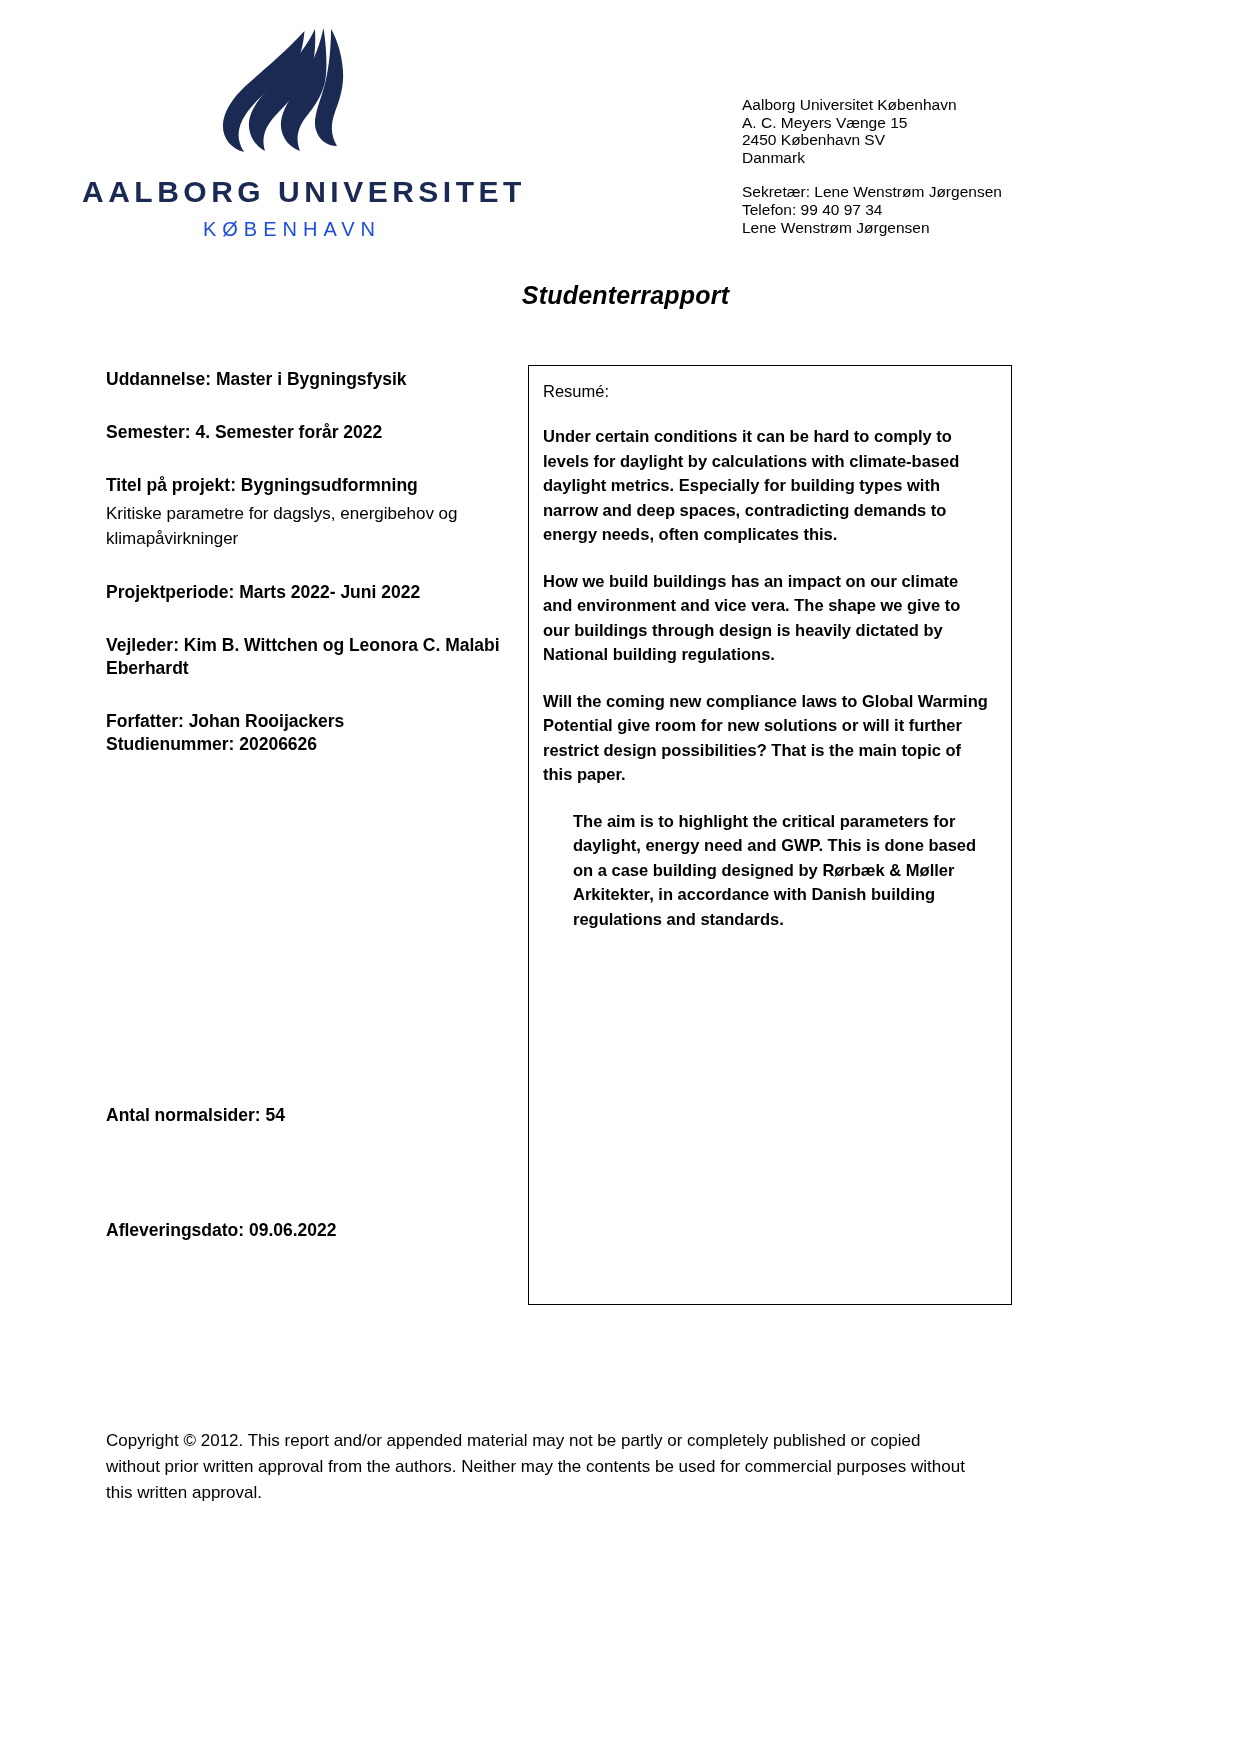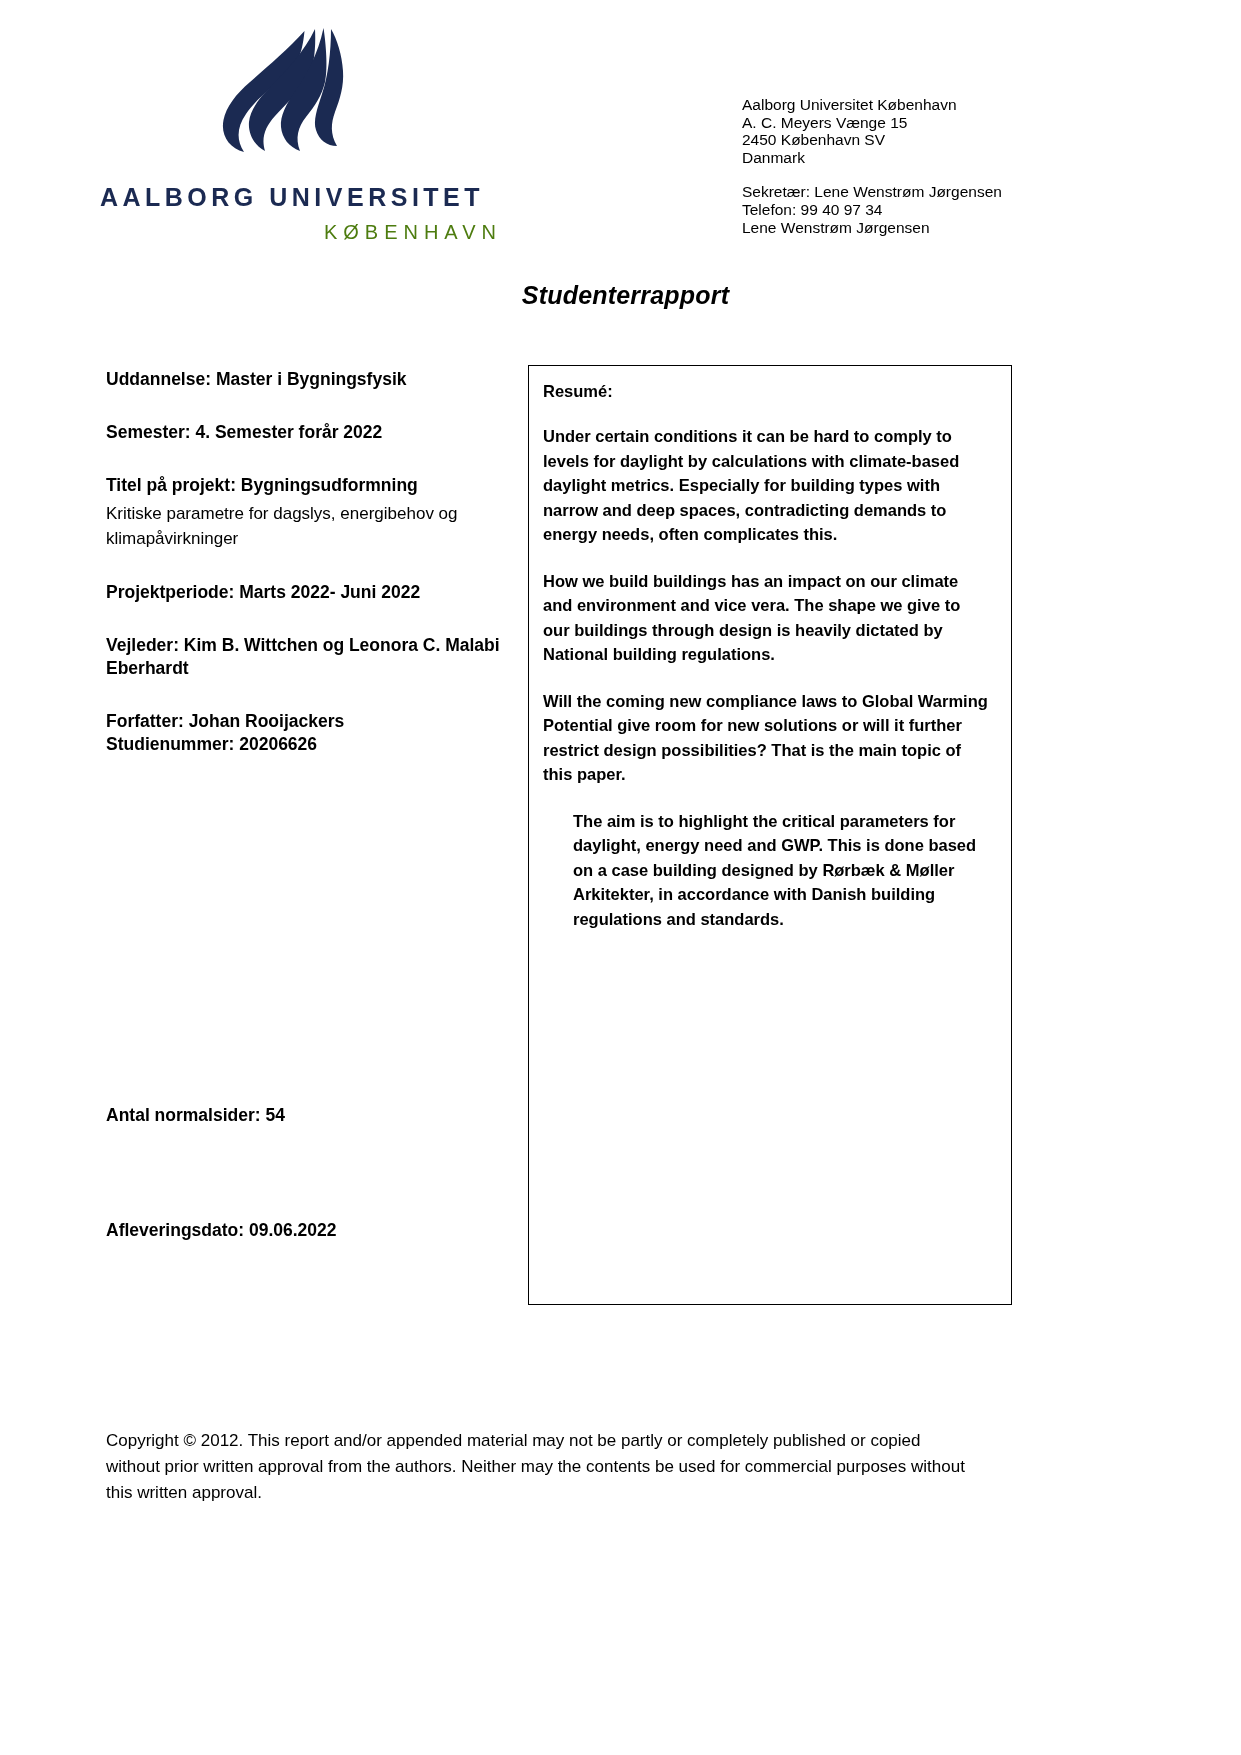--- a/index.html
+++ b/index.html
@@ -32,36 +32,35 @@
     width: 420px;
     text-align: center;
   }
   .logo-mark {
     width: 200px;
     height: 135px;
     margin: 0 auto;
     display: block;
   }
   .logo-wordmark {
-    margin-top: 20px;
-    font-size: 25px;
+    margin-top: 12px;
+    font-size: 30px;
     font-weight: bold;
     letter-spacing: 4.5px;
     color: #1b2a52;
     font-family: "Liberation Sans", sans-serif;
     white-space: nowrap;
   }
   .logo-sub {
     margin-top: 9px;
     font-size: 20px;
     letter-spacing: 6px;
-    color: #4d7c0f;
+    color: #1d4ed8;
     font-family: "Liberation Sans", sans-serif;
     white-space: nowrap;
-    text-align: right;
   }
 
   .contact-block {
     position: absolute;
     left: 742px;
     top: 96px;
     width: 400px;
     color: #000000;
     font-size: 15.5px;
     line-height: 17.6px;
@@ -136,21 +135,21 @@
     left: 528px;
     top: 5px;
     width: 484px;
     height: 940px;
     border: 1.6px solid #000000;
     box-sizing: border-box;
     padding: 14px 22px 10px 14px;
   }
   .resume-heading {
     font-size: 16.5px;
-    font-weight: bold;
+    font-weight: normal;
     line-height: 22px;
     margin-bottom: 22px;
   }
   .resume-par {
     font-size: 16.5px;
     font-weight: bold;
     line-height: 24.5px;
     margin-bottom: 22px;
   }
   .resume-par:last-child {

